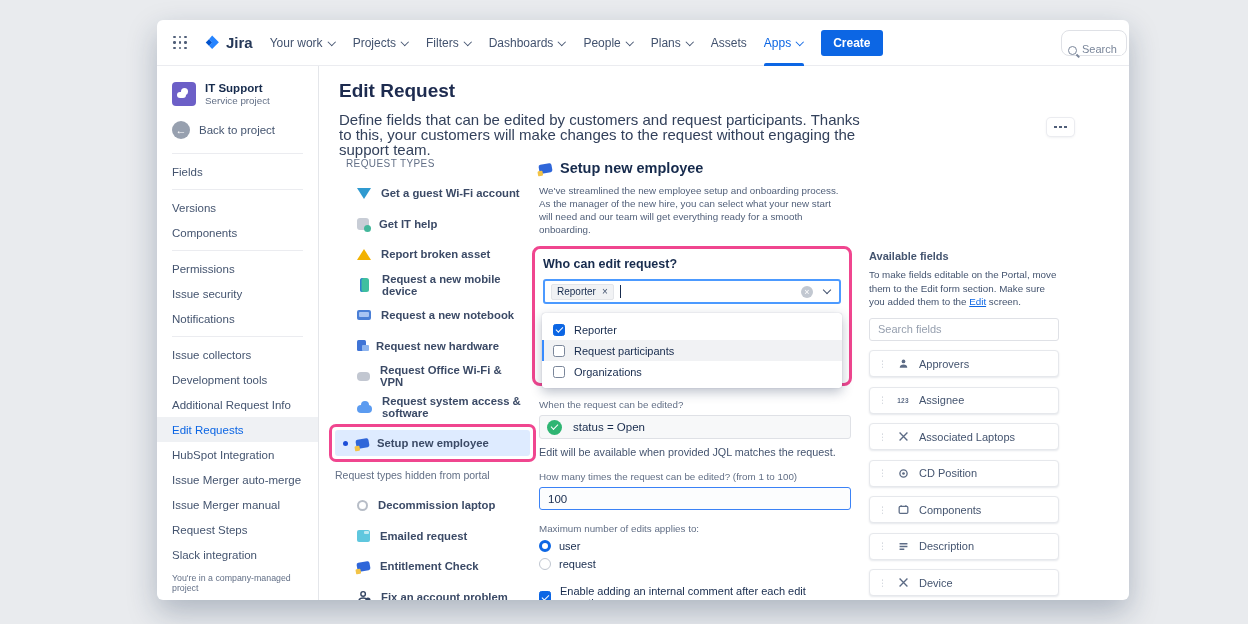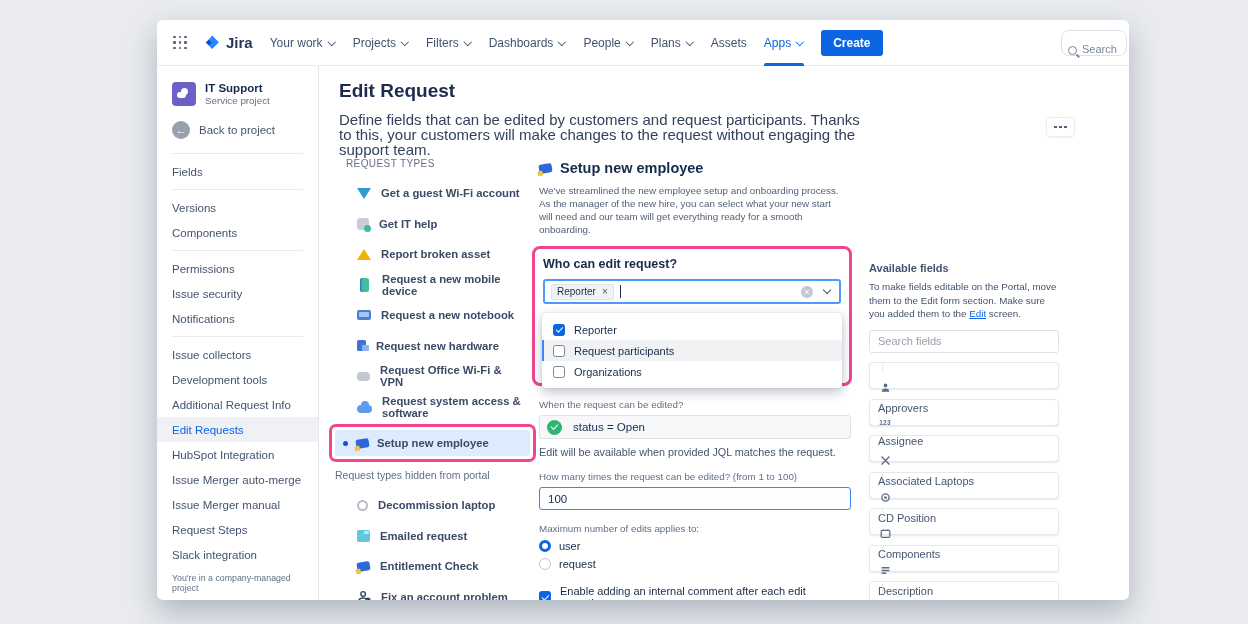--- a/index.html
+++ b/index.html
@@ -128,31 +128,31 @@
                       border-left:1.8px solid #fff; border-bottom:1.8px solid #fff; transform:rotate(-45deg); }
   .helper { font-size:10.8px; color:#44546f; margin-top:7px; }
   .input-field { height:23px; border:1px solid #3b82f6; background:#fcfdfe; border-radius:3px; font-size:11.5px;
                  color:#172b4d; display:flex; align-items:center; padding:0 8px; cursor:text; }
   .radio-row { display:flex; align-items:flex-start; gap:8px; font-size:11px; color:#172b4d; margin-top:6px; cursor:pointer; }
   .radio { width:12px; height:12px; border-radius:50%; border:1.5px solid #c0c6d0; background:#fff; flex:none; }
   .radio.on { border:3.8px solid #0c66e4; }
   .check-row { display:flex; align-items:center; gap:9px; font-size:11px; color:#172b4d; margin-top:15px; cursor:pointer; }
 
   
-  .col-fields { position:absolute; left:550px; top:196px; width:190px; }
+  .col-fields { position:absolute; left:550px; top:184px; width:190px; }
   .af-head { font-size:11px; font-weight:bold; color:#44546f; }
   .af-desc { font-size:9.8px; line-height:13.5px; color:#44546f; margin-top:6px; }
   .af-link { color:#0c66e4; text-decoration:underline; cursor:pointer; }
   .af-search { margin-top:9px; height:23px; border:1px solid #dfe1e6; border-radius:3px; display:flex;
                align-items:center; padding:0 8px; background:#fff; }
   .af-search input { border:none; outline:none; width:100%; font-size:11px; color:#42526e; font-family:inherit; }
   .af-search input::placeholder { color:#97a0af; }
   .card { margin-top:9.5px; height:27px; background:#fff; border:1px solid #e6e8ec; border-radius:4px;
-          box-shadow:0 1px 2px rgba(9,30,66,.1); display:flex; align-items:flex-start; gap:9px; padding:0 8px;
-          font-size:11px; color:#44546f; cursor:grab;flex-direction:column; }
+          box-shadow:0 1px 2px rgba(9,30,66,.1); display:flex; align-items:center; gap:9px; padding:0 8px;
+          font-size:11px; color:#44546f; cursor:grab; }
   .drag { color:#c7ccd4; font-size:9px; cursor:grab; }
   .drag::before { content:"⋮"; }
   .fic { width:14px; display:flex; justify-content:center; color:#5c6b85; flex:none; }
   .fic-123 { font-size:6.5px; font-weight:bold; letter-spacing:.3px; color:#5c6b85; }
 </style>
 </head>
 <body>
 
 <div class="canvas">
   <div class="window">

